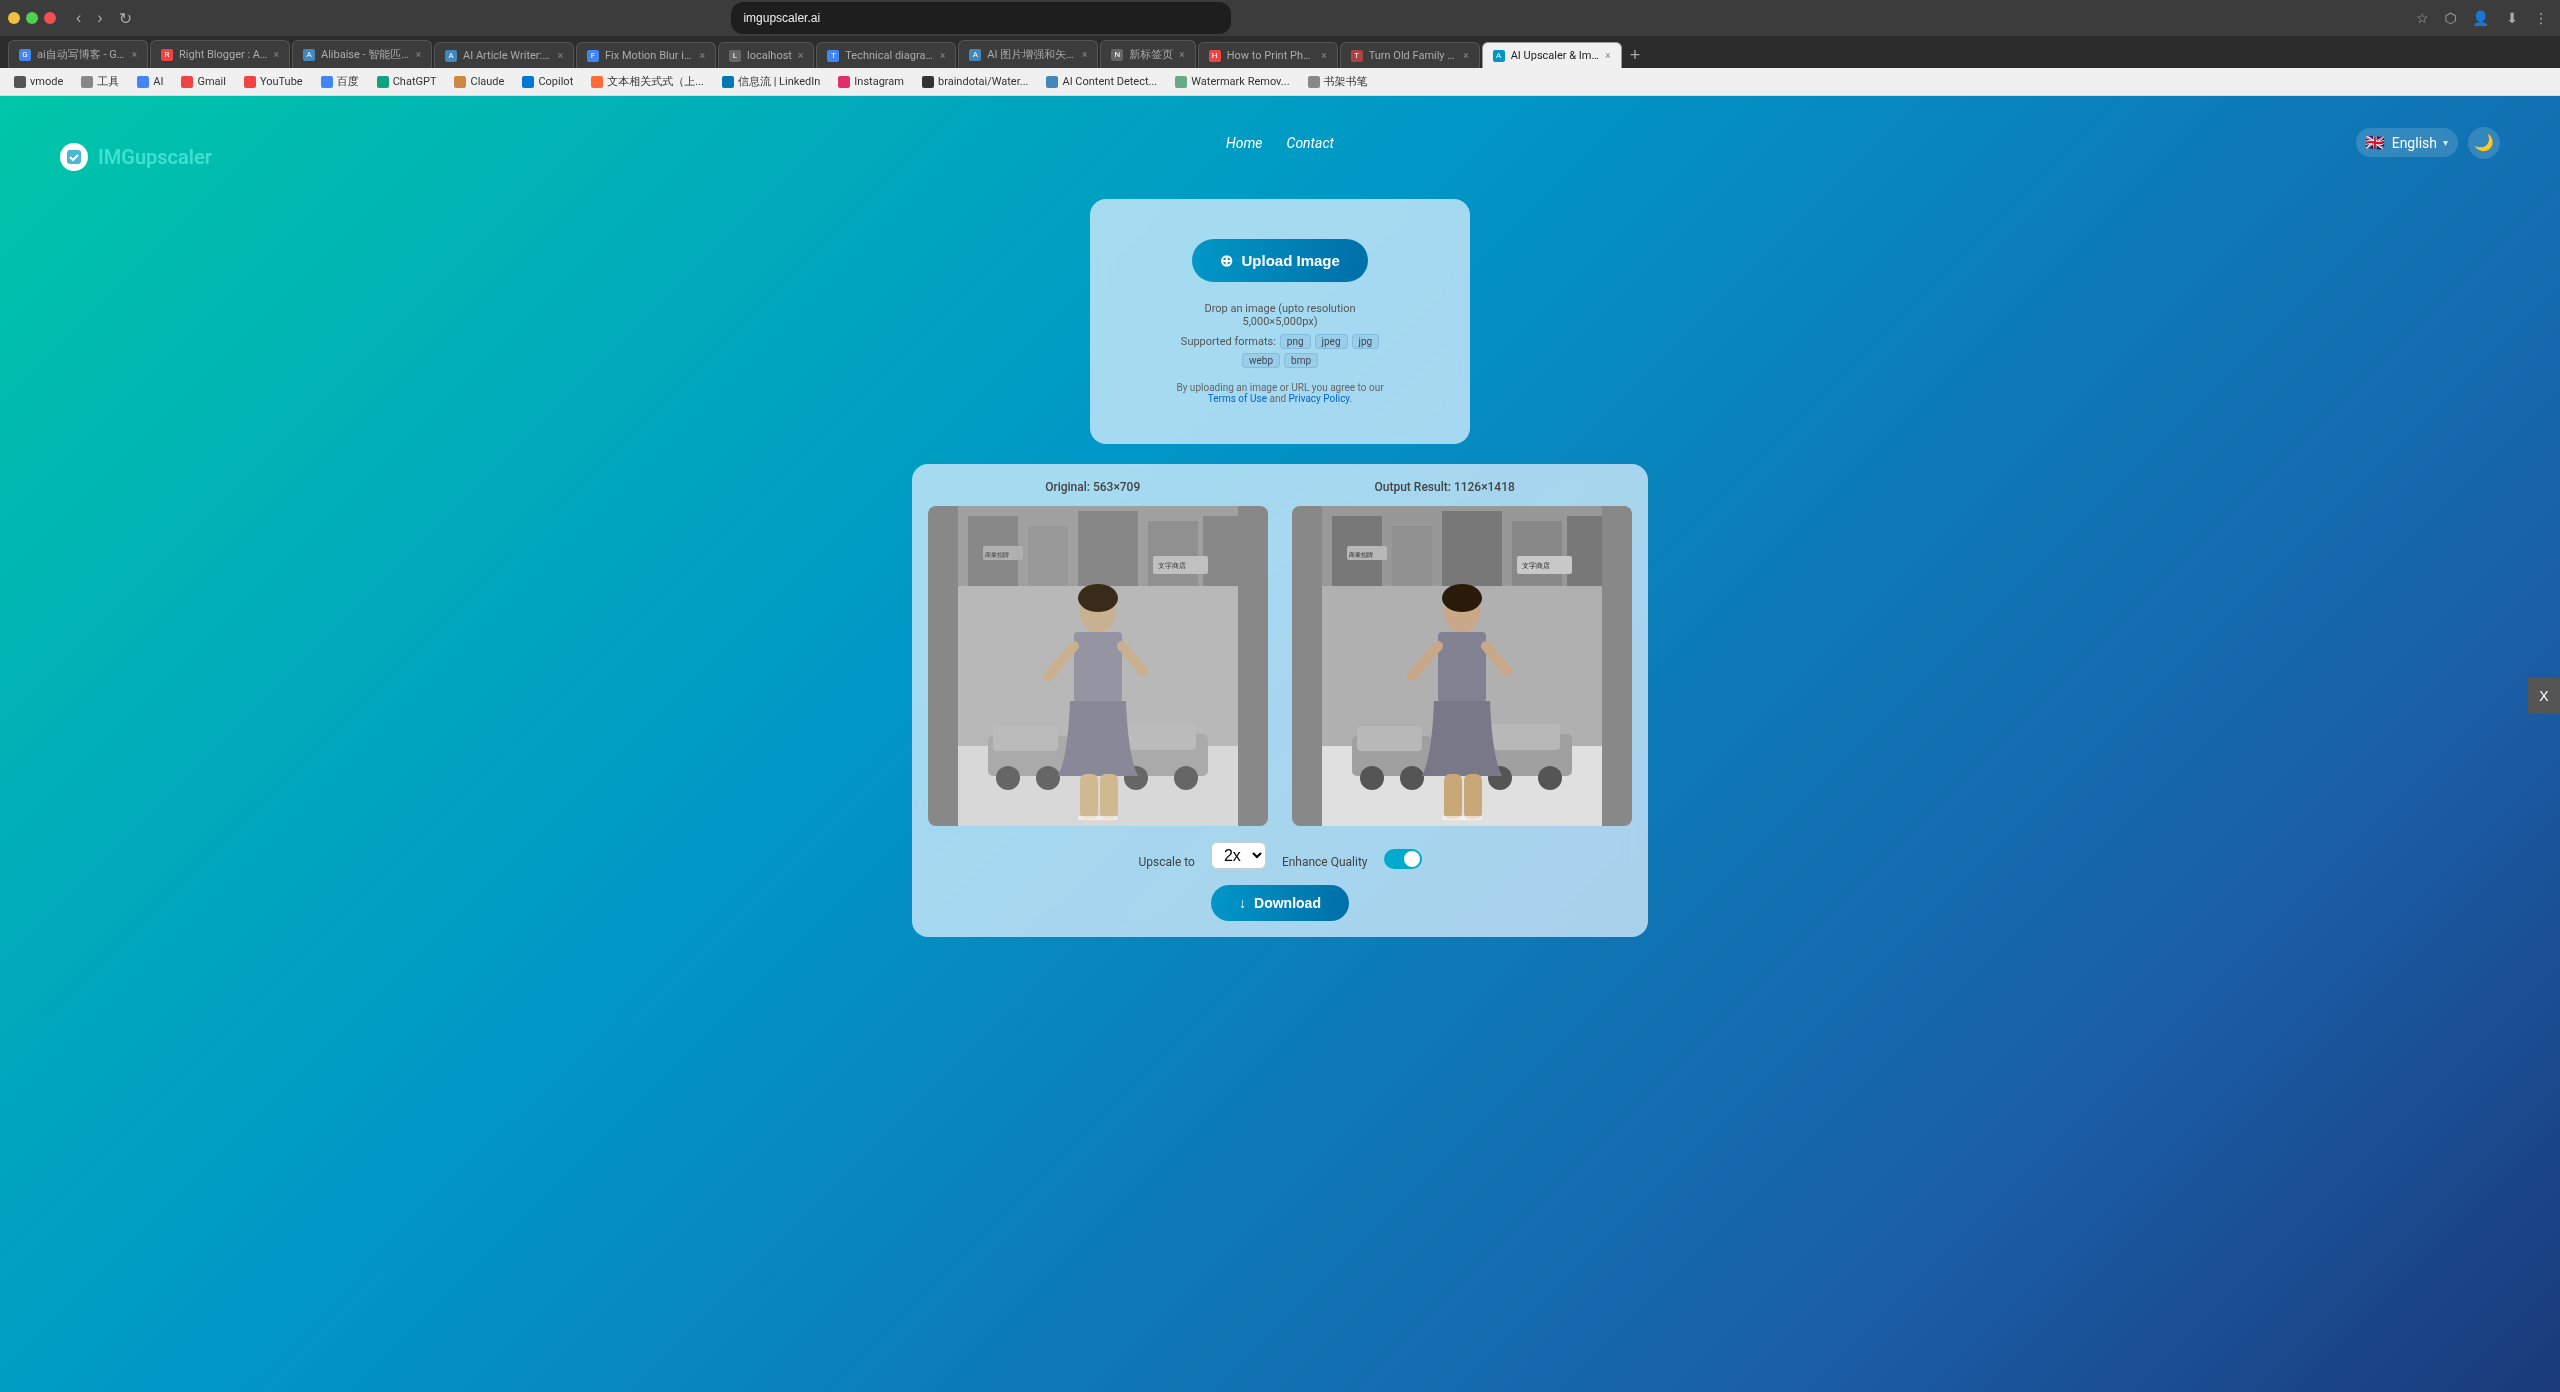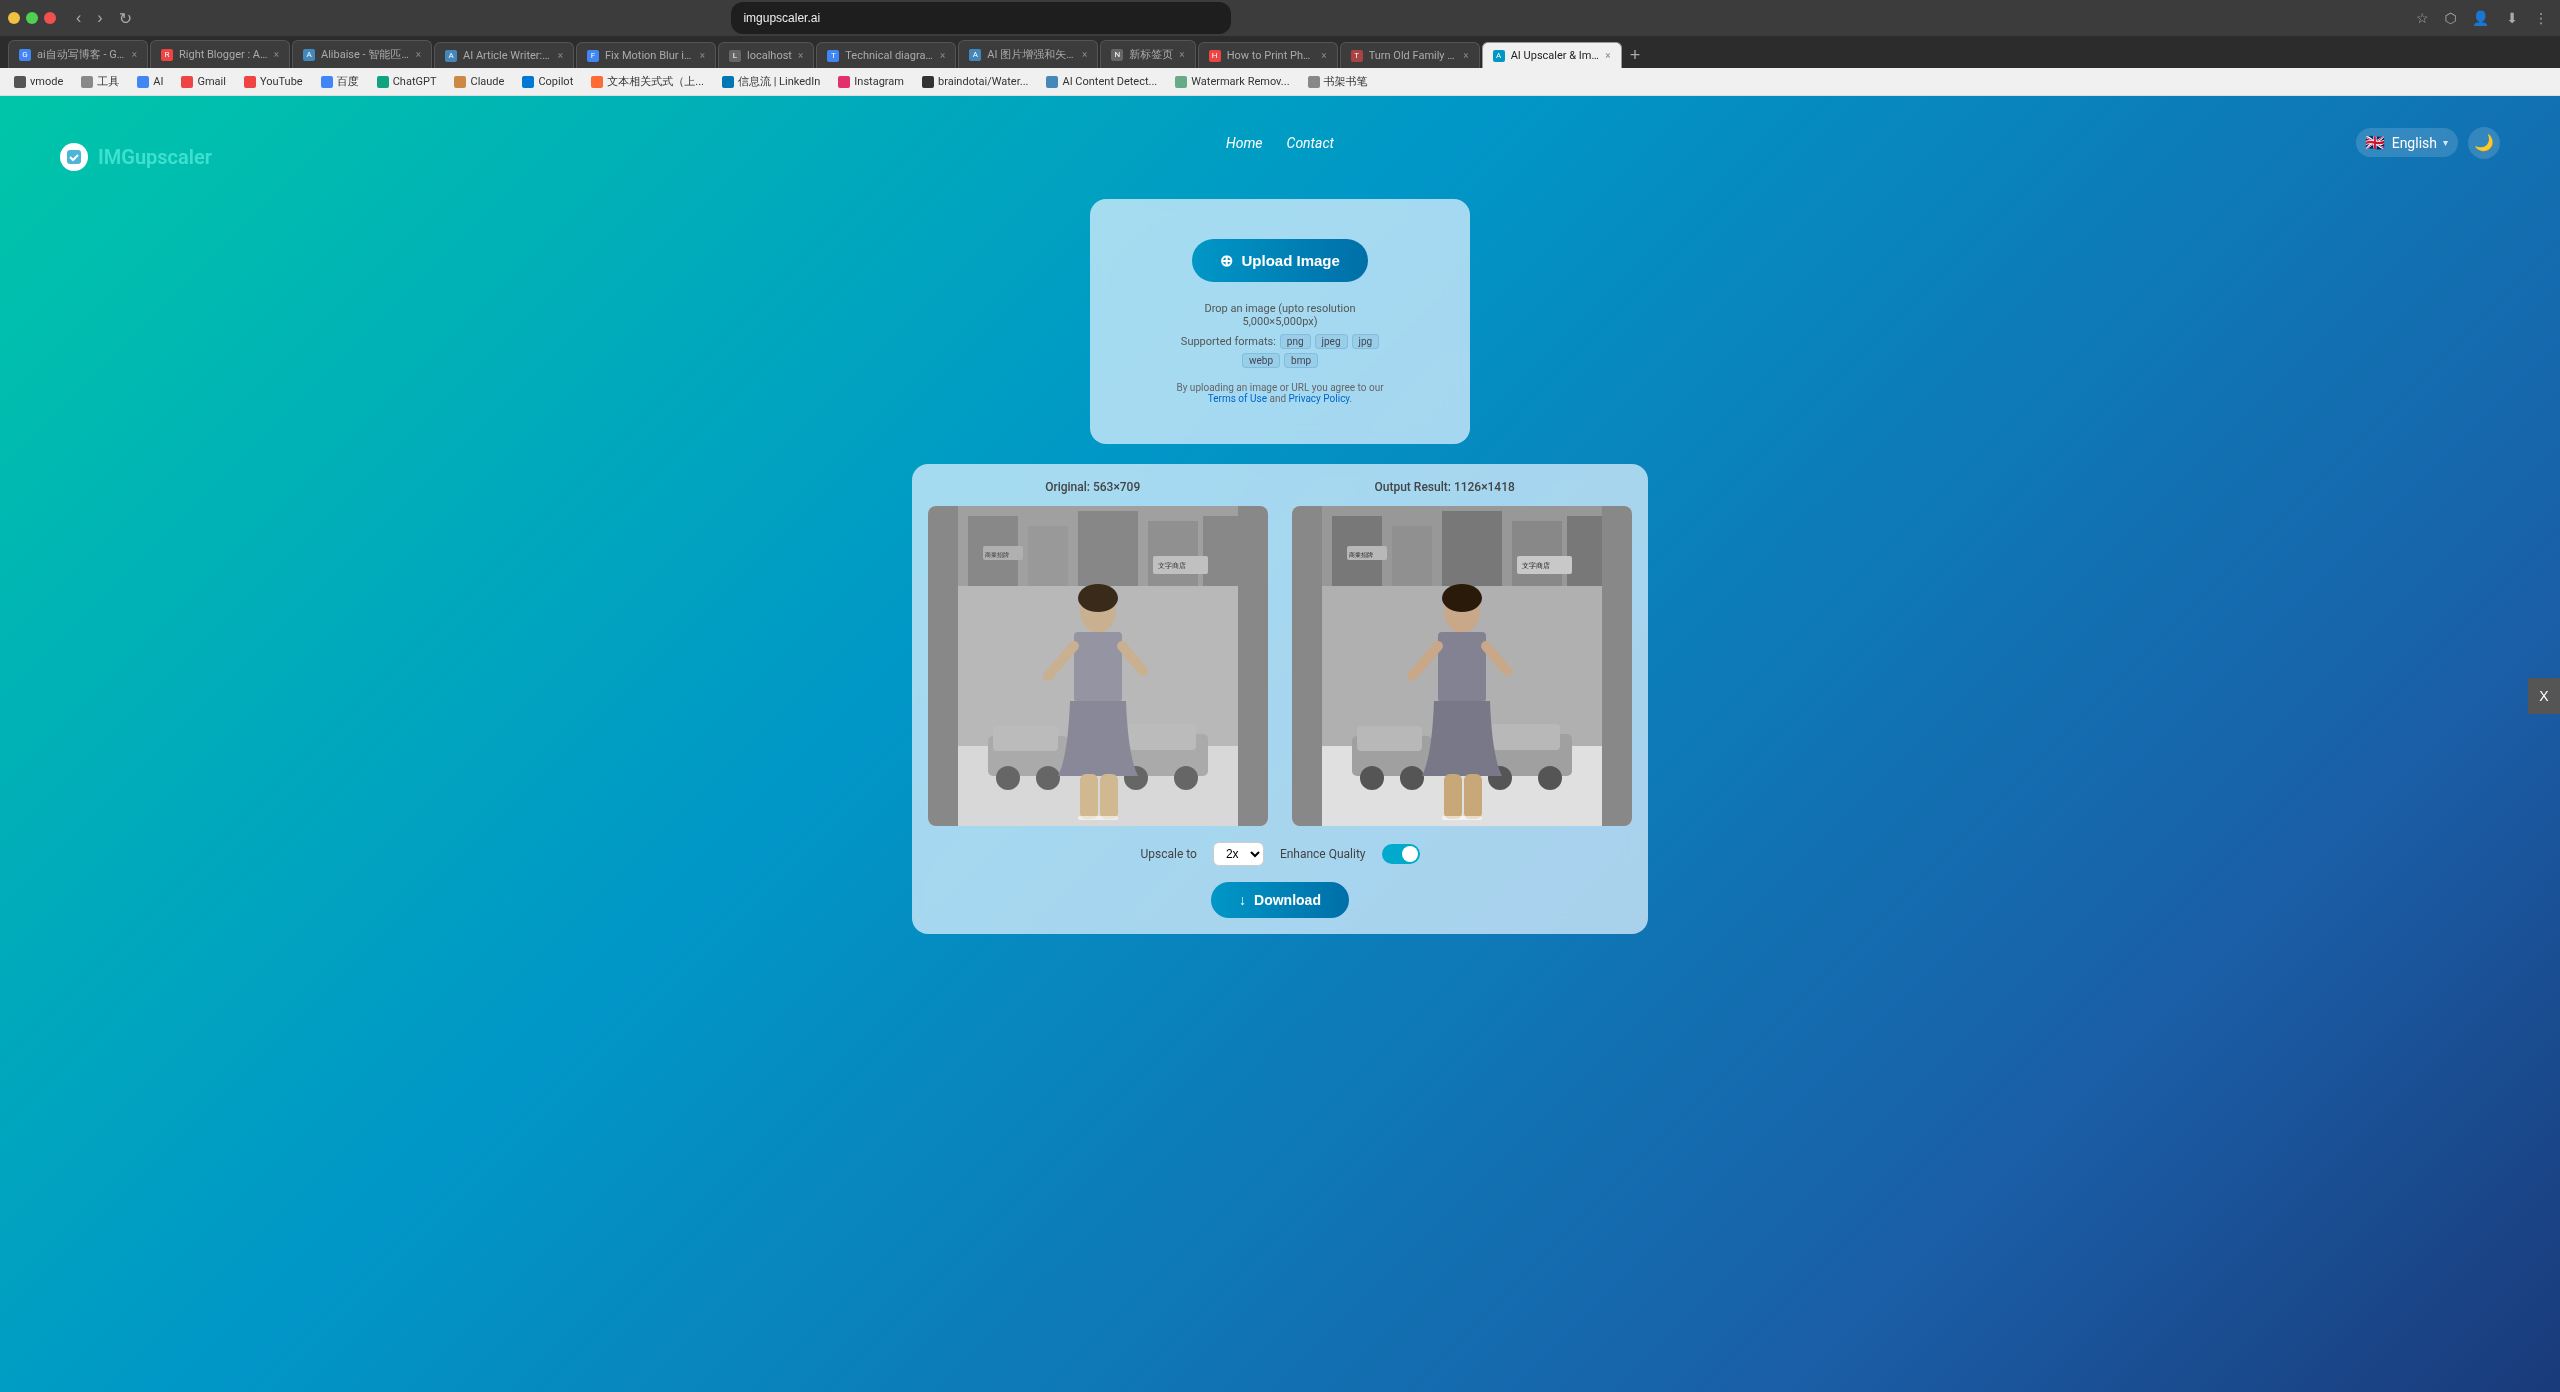--- a/index.html
+++ b/index.html
@@ -374,35 +374,35 @@
       left: 50%;
       transform: translateX(-50%);
       width: 40px;
       height: 4px;
       background: rgba(255,255,255,0.6);
       border-radius: 2px;
     }
 
     .controls-row {
       display: flex;
-      align-items: center;
+      align-items: flex-end;
       justify-content: center;
       gap: 16px;
       margin-bottom: 16px;
     }
     .control-label {
       font-size: 12px;
       color: #444;
     }
     .upscale-select {
       background: #fff;
       border: 1px solid #ccc;
       border-radius: 6px;
       padding: 3px 8px;
-      font-size: 12px;
+      font-size: 16px;
       cursor: pointer;
       outline: none;
     }
     .enhance-toggle {
       width: 38px;
       height: 20px;
       background: #00aacc;
       border-radius: 10px;
       position: relative;
       cursor: pointer;

